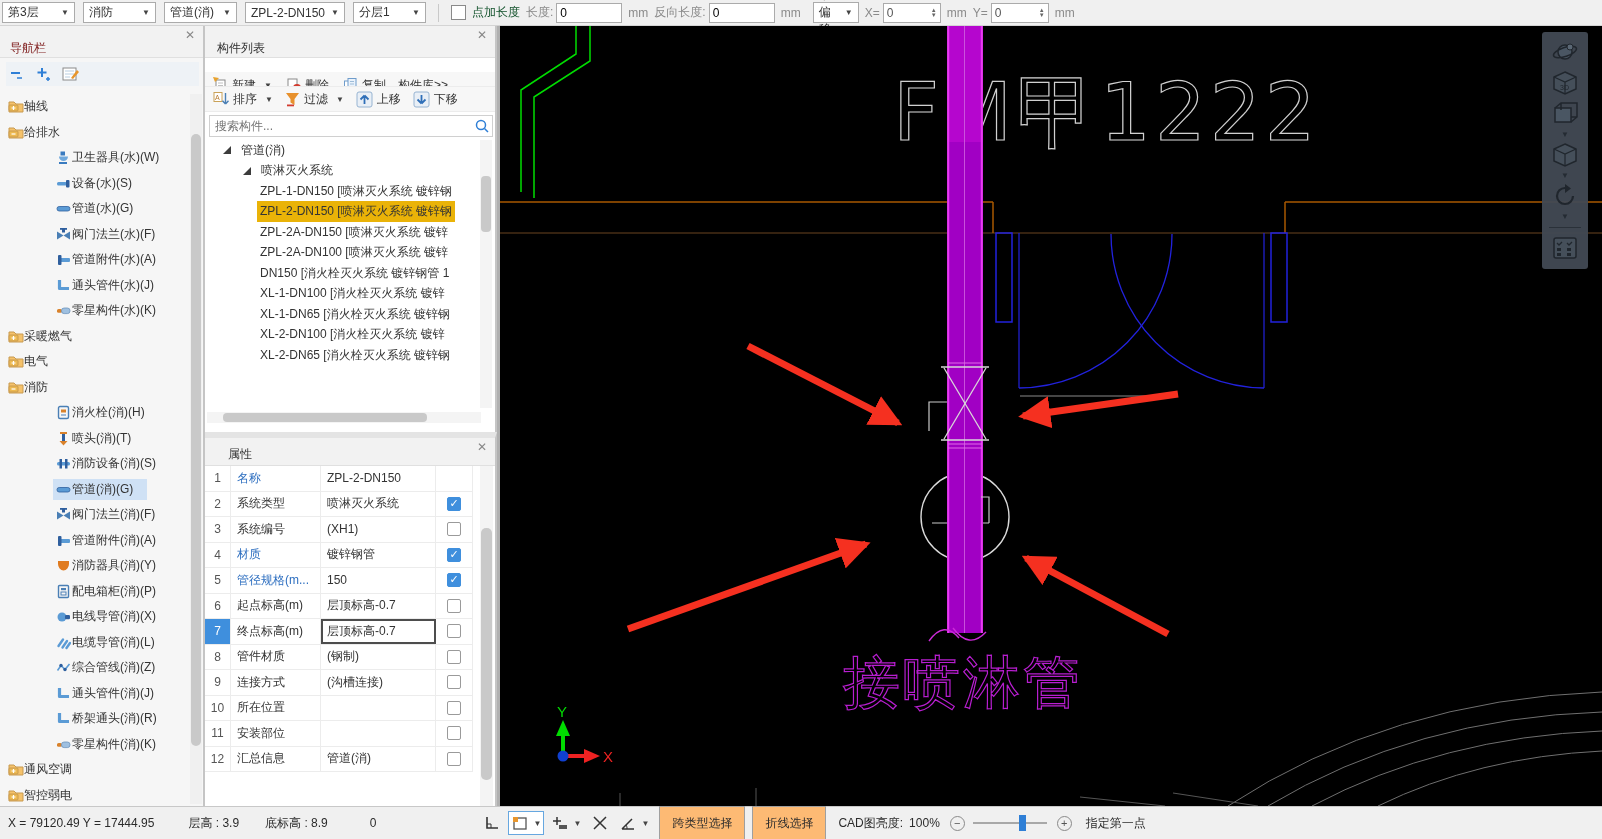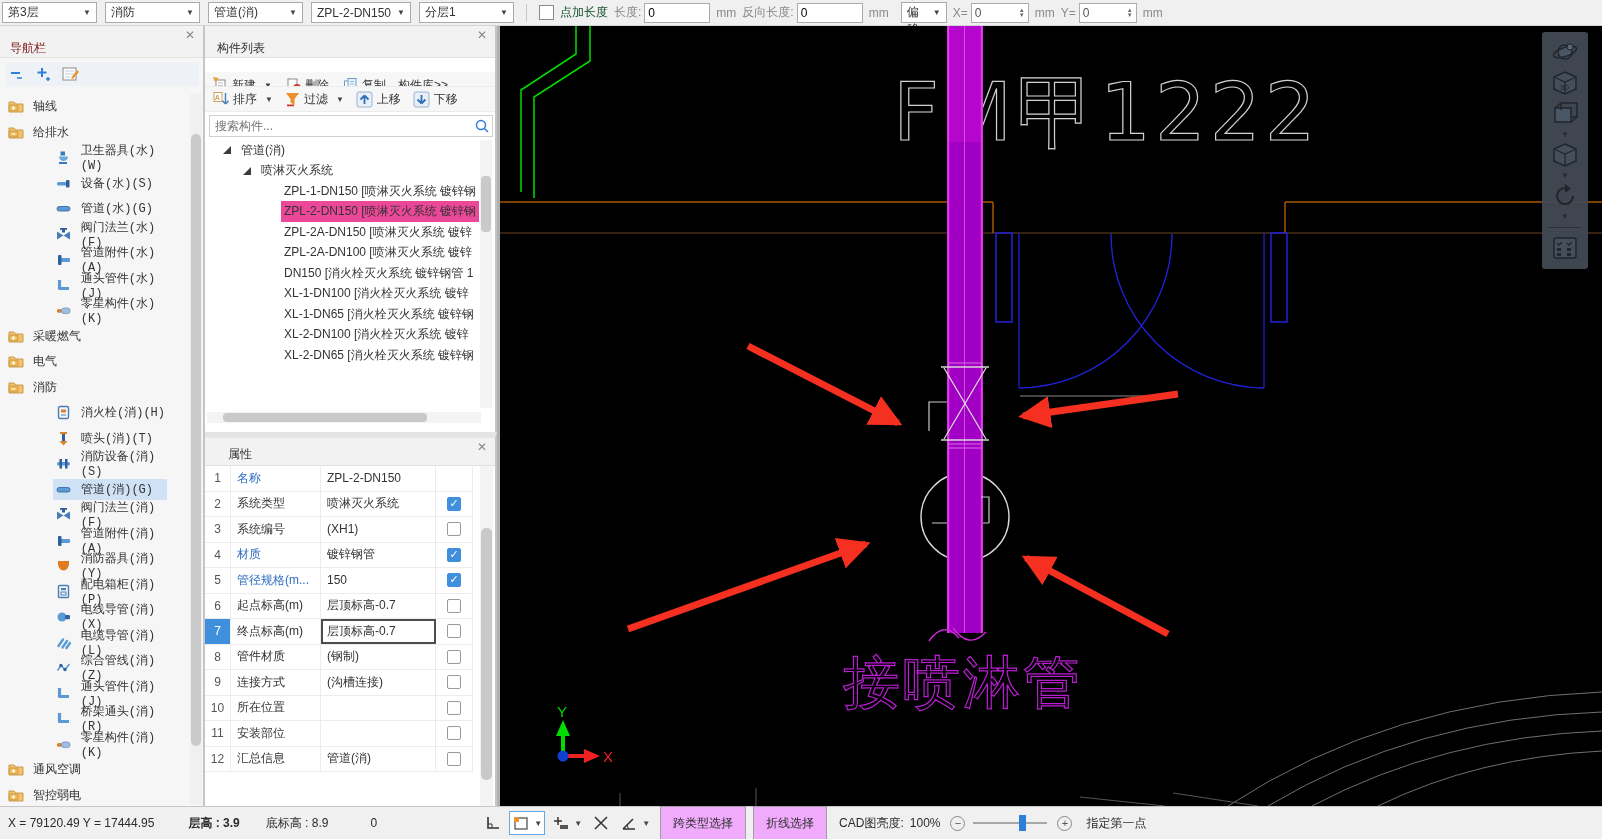--- a/index.html
+++ b/index.html
@@ -4,41 +4,41 @@
 <style>
 * { box-sizing: border-box; margin: 0; padding: 0; }
 html,body { width:1602px; height:839px; }
 body { font-family:"Liberation Sans","DejaVu Sans",sans-serif; font-size:12px; color:#333; background:#f0f0f0; overflow:hidden; }
 #app { position:relative; width:1602px; height:839px; background:#f0f0f0; overflow:hidden; }
 
 
 .topbar { position:absolute; left:0; top:0; width:1602px; height:26px; background:#f0f0f0; border-bottom:1px solid #d4d4d4; display:flex; align-items:center; }
 .tb-select { height:21px; background:#fff; border:1px solid #ababab; display:flex; align-items:center; justify-content:space-between; padding:0 5px; margin-left:8px; cursor:default; }
 .tb-select:first-child { margin-left:2px; }
-.w95{width:95px}.w100{width:100px}.w52{width:46px}
+.w95{width:73px}.w100{width:100px}.w52{width:46px}
 .caret { color:#444; font-size:8px; margin-left:4px; }
 .tb-sep { width:1px; height:18px; background:#c9c9c9; margin-left:12px; }
 .tb-check { width:15px; height:15px; background:#fff; border:1px solid #8a8a8a; margin-left:12px; }
 .tb-lbl { margin-left:6px; color:#14532d; }
 .tb-lbl.dim { color:#8a8a8a; }
 .tb-input { width:66px; height:20px; border:1px solid #ababab; background:#fff; padding:0 3px; font-size:12px; margin-left:3px; }
 .tb-spin { width:58px; height:20px; border:1px solid #ababab; background:#fff; display:flex; align-items:center; margin-left:3px; }
 .tb-spin .val { flex:1; padding-left:3px; color:#555; }
 .tb-spin .arrows { width:12px; display:flex; flex-direction:column; align-items:center; font-size:6px; color:#666; line-height:5px; }
 
 
 .navigator { position:absolute; left:0; top:26px; width:205px; height:780px; background:#f6f6f6; border-right:2px solid #c5c5c5; overflow:hidden; }
 .panel-x { position:absolute; top:2px; right:8px; color:#888; font-size:12px; cursor:default; }
 .nav-title { position:absolute; left:10px; top:14px; color:#7f1d1d; }
 .nav-titlebar { position:absolute; left:0; top:0; width:100%; height:32px; border-bottom:1px solid #e0e0e0; background:#f2f2f2; }
 .nav-tools { position:absolute; left:6px; top:36px; height:24px; display:flex; align-items:center; gap:9px; background:#eef2f6; width:193px; padding-left:2px; }
 .nav-tool { width:18px; height:18px; display:flex; align-items:center; justify-content:center; }
 .nav-tree { position:absolute; left:0; top:68px; width:190px; height:712px; overflow:hidden; }
 .nav-row { height:25.5px; display:flex; align-items:center; }
-.nav-row .row-inner { display:flex; align-items:center; gap:9px; padding:2px 14px 2px 3px;font-family:Liberation Mono, monospace; }
+.nav-row .row-inner { display:flex; align-items:center; padding:2px 14px 2px 3px; }
 .nav-row.lvl0 .row-inner { margin-left:5px; }
 .nav-row.lvl1 .row-inner { margin-left:53px; }
 .nav-row.selected .row-inner { background:#cfe1f5; }
 .nicon { width:16px; height:15px; display:inline-flex; }
 .nav-vscroll { position:absolute; right:1px; top:68px; width:12px; height:710px; background:#f0f0f0; }
 .nav-vscroll .thumb { position:absolute; left:1px; width:10px; top:40px; height:612px; background:#c9c9c9; border-radius:5px; }
 
 
 .middle { position:absolute; left:205px; top:26px; width:292px; height:780px; background:#f0f0f0; }
 .comp-panel { position:absolute; left:0; top:0; width:292px; height:406px; background:#fff; border-right:2px solid #c5c5c5; }
@@ -46,23 +46,23 @@
 .comp-titlebar { position:absolute; left:0; top:0; width:100%; height:32px; background:#f2f2f2; border-bottom:1px solid #e0e0e0; }
 .comp-toolbar { position:absolute; left:0; width:100%; height:26px; display:flex; align-items:center; background:#f7f7f7; }
 .row1 { top:46px; } .row2 { top:60px; border-top:1px solid #ececec; border-bottom:1px solid #ececec; }
 .cbtn { display:flex; align-items:center; gap:4px; margin-left:8px; cursor:default; white-space:nowrap; }
 .cbtn svg { flex:none; }
 .comp-search { position:absolute; left:4px; top:89px; width:284px; height:22px; border:1px solid #d0d0d0; background:#fff; display:flex; align-items:center; }
 .comp-search input { flex:1; border:none; outline:none; padding:0 5px; font-size:12px; color:#999; background:transparent; }
 .comp-tree { position:absolute; left:0; top:114px; width:278px; height:268px; overflow:hidden; white-space:nowrap; }
 .comp-row { height:20.5px; display:flex; align-items:center; }
 .comp-row .tri { width:0; height:0; border-left:4px solid transparent; border-top:4px solid transparent; border-right:4px solid #3c3c3c; border-bottom:4px solid #3c3c3c; margin-right:7px; flex:none; }
-.comp-row.lvl0 { padding-left:18px; } .comp-row.lvl1 { padding-left:38px; } .comp-row.lvl2 { padding-left:76px; }
+.comp-row.lvl0 { padding-left:18px; } .comp-row.lvl1 { padding-left:38px; } .comp-row.lvl2 { padding-left:52px; }
 .comp-row .lbl { padding:2px 3px; }
-.comp-row.selected .lbl { background:#ec4899; }
+.comp-row.selected .lbl { background:#eab308; }
 .comp-hscroll { position:absolute; left:2px; top:386px; width:274px; height:11px; background:#f4f4f4; }
 .comp-hscroll .thumb { position:absolute; top:1px; height:9px; left:16px; width:204px; background:#c9c9c9; border-radius:4px; }
 .comp-vscroll { position:absolute; right:3px; top:114px; width:12px; height:268px; background:#f4f4f4; }
 .comp-vscroll .thumb { position:absolute; left:1px; width:10px; top:36px; height:56px; background:#c9c9c9; border-radius:4px; }
 
 .prop-panel { position:absolute; left:0; top:406px; width:292px; height:374px; background:#fff; border-top:6px solid #e4e4e4; border-right:2px solid #c5c5c5; }
 .prop-titlebar { position:absolute; left:0; top:0; width:100%; height:28px; background:#f2f2f2; border-bottom:1px solid #e0e0e0; }
 .prop-title { position:absolute; left:23px; top:8px; }
 .prop-grid { position:absolute; left:0; top:28px; width:268px; }
 .prow { display:grid; grid-template-columns:26px 90px 115px 37px; height:25.5px; border-bottom:1px solid #ececec; }
@@ -83,26 +83,26 @@
 
 
 .canvas { position:absolute; left:497px; top:26px; width:1105px; height:780px; background:#000; border-left:3px solid #b0b0b0; }
 .view-toolbar { position:absolute; right:14px; top:6px; width:46px; padding:6px 0 8px; background:rgba(66,74,84,0.95); border-radius:3px; display:flex; flex-direction:column; align-items:center; gap:3px; }
 .vt-caret { color:#242b33; font-size:8px; line-height:7px; }
 .vt-div { width:32px; height:1px; background:#2a3139; margin:4px 0; }
 
 
 .statusbar { position:absolute; left:0; top:806px; width:1602px; height:33px; background:#f0f0f0; border-top:1px solid #c8c8c8; display:flex; align-items:center; color:#2b2b2b; }
 .sb-coords { margin-left:8px; }
-.sb-floor { margin-left:34px;font-weight:bold; } .sb-base { margin-left:26px; } .sb-zero { margin-left:42px; }
+.sb-floor { margin-left:34px; } .sb-base { margin-left:26px; } .sb-zero { margin-left:42px; }
 .sb-iconbtn { width:24px; height:24px; border:1px solid transparent; display:flex; align-items:center; justify-content:center; margin-left:4px; }
 .sb-iconbtn.wide { width:36px; }
 .sb-iconbtn.active { background:#fff; border-color:#66a7e0; }
 .sb-first { margin-left:104px; }
-.sb-btn { height:24px; padding:16px 12px; background:#f0abfc; border:1px solid #9f9f9f; display:flex; align-items:center; margin-left:7px; }
+.sb-btn { height:24px; padding:16px 12px; background:#fdba74; border:1px solid #9f9f9f; display:flex; align-items:center; margin-left:7px; }
 .sb-bright { margin-left:12px; }
 .sb-pct { margin-left:6px; }
 .sb-circle { width:15px; height:15px; border-radius:50%; border:1px solid #8a8a8a; color:#555; display:flex; align-items:center; justify-content:center; font-size:11px; line-height:0; margin-left:10px; }
 .sb-slider { position:relative; width:74px; height:16px; margin-left:8px; }
 .sb-slider .track { position:absolute; left:0; top:7px; width:74px; height:2px; background:#a8a8a8; }
 .sb-slider .thumb { position:absolute; left:46px; top:0; width:7px; height:16px; background:#2f7fd6; }
 .sb-hint { margin-left:14px; }
 </style>
 </head>
 <body>

